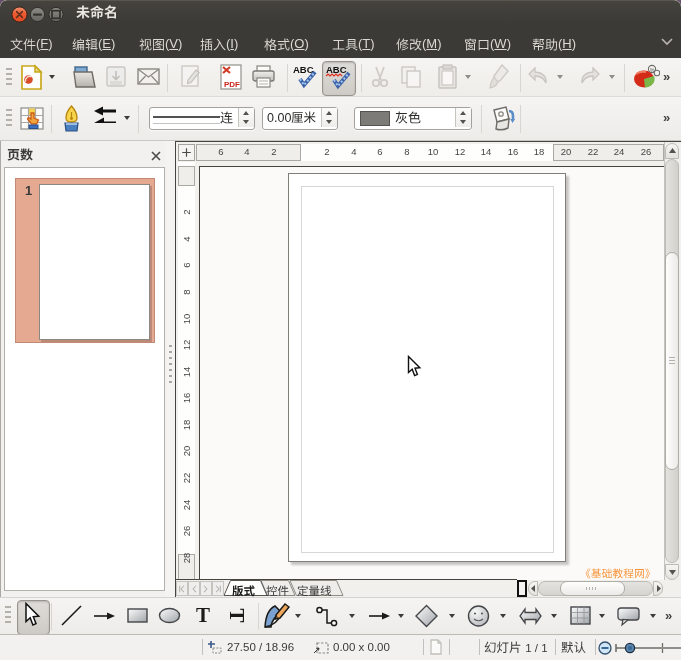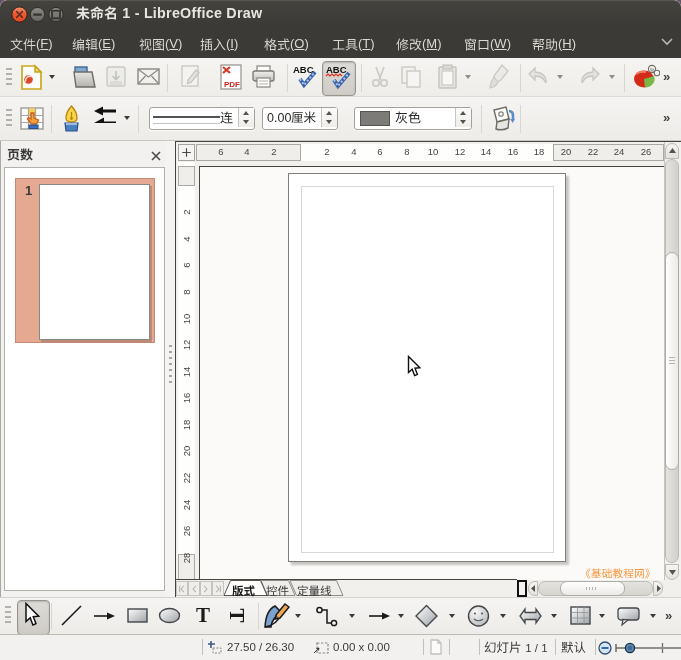--- a/index.html
+++ b/index.html
@@ -38,21 +38,21 @@
       </defs>
 <circle cx="9.5" cy="9.5" r="7.6" fill="url(#cg)" stroke="#35231b" stroke-width="1"></circle>
 <path d="M6.7 6.7 L12.3 12.3 M12.3 6.7 L6.7 12.3" stroke="#64301e" stroke-width="1.7" stroke-linecap="round"></path>
 <circle cx="27.5" cy="9.5" r="7.1" fill="url(#gg)" stroke="#2e2d29" stroke-width="1"></circle>
 <rect x="23" y="8.4" width="9" height="2.4" rx="1" fill="#36342f"></rect>
 <circle cx="46" cy="9.5" r="7.1" fill="url(#gg)" stroke="#2e2d29" stroke-width="1"></circle>
 <rect x="42" y="5.7" width="8" height="7.6" fill="none" stroke="#36342f" stroke-width="1.8"></rect>
 </svg>
 <div class="abs" style="left:76px;top:5px;height:18px;color:#e8e5e0;font-size:14.3px;font-weight:bold;white-space:nowrap"><svg width="42" height="15" viewBox="0 0 42 15" style="display:inline-block;vertical-align:-2px;">
         <path fill="#e8e5e0" d="M0.8 6H13.3V7.7H0.8ZM1.8 2.5H12.3V4.2H1.8ZM6.1 0.4H7.9V13.6H6.1ZM5.8 7 7.3 7.6Q6.7 8.4 6.1 9.2Q5.5 10 4.7 10.7Q4 11.4 3.2 11.9Q2.4 12.5 1.5 13Q1.4 12.7 1.2 12.5Q1 12.2 0.7 11.9Q0.5 11.7 0.3 11.5Q1.1 11.2 1.9 10.7Q2.7 10.2 3.4 9.6Q4.2 9 4.8 8.3Q5.4 7.6 5.8 7ZM8.2 7Q8.6 7.6 9.2 8.3Q9.8 9 10.6 9.6Q11.3 10.2 12.1 10.7Q12.9 11.2 13.7 11.5Q13.5 11.7 13.2 11.9Q13 12.2 12.8 12.5Q12.6 12.8 12.4 13Q11.6 12.5 10.8 12Q10 11.4 9.3 10.7Q8.6 10 7.9 9.2Q7.3 8.4 6.8 7.6Z M17.9 4.1H24V5.6H17.9ZM16.3 6.4H20.2V11.4H16.3V10H18.6V7.8H16.3ZM21.3 6.4H25.4V7.9H23V13.6H21.3ZM24.9 6.4H26.5V10.2Q26.5 10.8 26.4 11.1Q26.3 11.5 25.9 11.7Q25.5 11.8 25 11.9Q24.5 11.9 23.8 11.9Q23.8 11.6 23.7 11.2Q23.5 10.7 23.4 10.4Q23.8 10.4 24.2 10.4Q24.5 10.4 24.7 10.4Q24.8 10.4 24.8 10.4Q24.9 10.3 24.9 10.2ZM15.6 6.4H17.1V12.6H15.6ZM21.1 0.2 22.4 1.2Q21.8 1.9 21 2.6Q20.2 3.3 19.3 3.9Q18.3 4.5 17.3 5Q16.3 5.5 15.2 5.8Q15.1 5.4 14.8 4.9Q14.5 4.5 14.3 4.2Q15.3 3.9 16.3 3.5Q17.3 3.1 18.2 2.6Q19.1 2.1 19.8 1.5Q20.6 0.9 21.1 0.2ZM21.8 1.2Q22.3 1.7 22.9 2.1Q23.5 2.6 24.3 3Q25.1 3.4 26 3.7Q26.8 3.9 27.7 4.1Q27.5 4.3 27.3 4.6Q27.1 4.9 26.9 5.2Q26.7 5.5 26.5 5.7Q25.6 5.5 24.7 5.1Q23.9 4.7 23.1 4.2Q22.3 3.7 21.6 3.1Q20.9 2.4 20.4 1.8Z M32.5 11.4H38.8V13H32.5ZM32.6 1.8H38.8V3.3H32.6ZM33.3 0.3 35.2 0.7Q34.3 2.1 33 3.3Q31.7 4.5 29.8 5.4Q29.7 5.2 29.5 5Q29.3 4.7 29.1 4.5Q28.9 4.2 28.7 4.1Q29.8 3.6 30.7 3Q31.6 2.4 32.3 1.7Q32.9 1 33.3 0.3ZM38.2 1.8H38.6L38.8 1.7L40 2.4Q39.3 3.9 38.1 5.1Q37 6.3 35.6 7.2Q34.2 8.1 32.6 8.8Q30.9 9.4 29.3 9.8Q29.2 9.6 29 9.3Q28.9 9 28.7 8.7Q28.5 8.4 28.4 8.3Q29.7 8 30.9 7.6Q32.1 7.2 33.2 6.6Q34.4 6.1 35.3 5.4Q36.3 4.7 37 3.8Q37.8 3 38.2 2.1ZM31.3 5.3 32.6 4.3Q33.1 4.6 33.6 5Q34.1 5.4 34.5 5.8Q35 6.2 35.3 6.6L33.9 7.6Q33.7 7.3 33.2 6.9Q32.8 6.5 32.3 6.1Q31.8 5.6 31.3 5.3ZM38.3 7.3H40V13.6H38.3ZM33 7.3H38.7V8.8H33V13.6H31.3V8.5L32.6 7.3Z"></path>
-      </svg><span style="vertical-align:1px;letter-spacing:0.25px">&nbsp;1 - LibreOffice Draw</span></div>
+      </svg></div>
 <div class="menuitem" style="left:10px"><svg class="mn" width="26" height="14" viewBox="0 0 26 14" style="display:inline-block;">
         <path fill="#dcd9d2" d="M9.4 3.2 10.4 3.5Q9.6 5.9 8.3 7.6Q7 9.3 5.2 10.5Q3.4 11.7 1.1 12.5Q1 12.3 0.9 12.2Q0.8 12 0.7 11.8Q0.6 11.6 0.5 11.5Q2.8 10.9 4.5 9.8Q6.3 8.7 7.5 7.1Q8.7 5.5 9.4 3.2ZM3.5 3.3Q4.3 5.3 5.5 7Q6.8 8.6 8.5 9.8Q10.3 10.9 12.6 11.5Q12.5 11.6 12.3 11.8Q12.2 11.9 12.1 12.1Q12 12.2 11.9 12.4Q9.6 11.8 7.8 10.5Q6 9.3 4.7 7.5Q3.4 5.8 2.6 3.6ZM0.7 2.8H12.4V3.8H0.7ZM5.5 0.7 6.5 0.4Q6.8 0.9 7.1 1.5Q7.4 2 7.5 2.4L6.5 2.8Q6.3 2.4 6.1 1.8Q5.8 1.2 5.5 0.7Z M20.9 0.7H21.8V12.5H20.9ZM18.6 1.2 19.6 1.4Q19.4 2.3 19.1 3.1Q18.9 4 18.5 4.8Q18.2 5.5 17.8 6.1Q17.8 6 17.6 6Q17.5 5.9 17.3 5.8Q17.1 5.7 17 5.6Q17.4 5.1 17.7 4.4Q18 3.7 18.2 2.8Q18.5 2 18.6 1.2ZM18.7 3.2H24.8V4.1H18.5ZM17.1 7H25.4V8H17.1ZM16.5 0.6 17.4 0.8Q17 1.9 16.5 3Q15.9 4.1 15.3 5Q14.7 6 14 6.7Q13.9 6.6 13.8 6.4Q13.7 6.2 13.6 6.1Q13.5 5.9 13.4 5.8Q14 5.1 14.6 4.3Q15.2 3.5 15.6 2.5Q16.1 1.5 16.5 0.6ZM15.2 3.9 16.1 3 16.1 3V12.5H15.2Z"></path>
       </svg><span style="vertical-align:1px">(<u>F</u>)</span></div>
 <div class="menuitem" style="left:72px"><svg class="mn" width="26" height="14" viewBox="0 0 26 14" style="display:inline-block;">
         <path fill="#dcd9d2" d="M0.9 9.1Q0.9 9 0.8 8.8Q0.8 8.7 0.7 8.5Q0.6 8.3 0.6 8.2Q0.8 8.2 1 7.9Q1.2 7.7 1.5 7.3Q1.7 7.1 1.9 6.7Q2.2 6.3 2.6 5.8Q2.9 5.2 3.3 4.5Q3.6 3.9 3.9 3.2L4.7 3.7Q4.3 4.6 3.8 5.4Q3.2 6.3 2.7 7.1Q2.1 7.9 1.5 8.6V8.6Q1.5 8.6 1.4 8.6Q1.3 8.7 1.2 8.8Q1.1 8.8 1 8.9Q0.9 9 0.9 9.1ZM0.9 9.1 0.8 8.3 1.3 8 4.3 7.3Q4.3 7.5 4.4 7.7Q4.4 8 4.4 8.1Q3.3 8.4 2.7 8.5Q2 8.7 1.7 8.8Q1.3 8.9 1.1 9Q1 9 0.9 9.1ZM0.8 5.9Q0.8 5.8 0.7 5.7Q0.7 5.5 0.6 5.3Q0.5 5.2 0.5 5.1Q0.7 5 0.8 4.8Q1 4.6 1.2 4.2Q1.3 4.1 1.5 3.7Q1.7 3.3 1.9 2.8Q2.2 2.3 2.4 1.7Q2.6 1.1 2.8 0.5L3.7 0.8Q3.4 1.7 3 2.5Q2.7 3.3 2.2 4.1Q1.8 4.8 1.4 5.4V5.4Q1.4 5.4 1.3 5.5Q1.2 5.5 1.1 5.6Q1 5.7 0.9 5.8Q0.8 5.9 0.8 5.9ZM0.8 5.9 0.8 5.2 1.2 4.9 3.5 4.7Q3.4 4.9 3.4 5.1Q3.4 5.3 3.4 5.5Q2.6 5.6 2.2 5.7Q1.7 5.7 1.4 5.8Q1.1 5.8 1 5.9Q0.9 5.9 0.8 5.9ZM0.5 10.7Q1.2 10.5 2.2 10.1Q3.2 9.7 4.3 9.3L4.5 10.1Q3.5 10.5 2.5 10.9Q1.6 11.3 0.8 11.6ZM8.1 6.5H8.8V12.1H8.1ZM9.7 6.5H10.4V12H9.7ZM11.3 6.1H12.1V11.5Q12.1 11.8 12 12Q12 12.1 11.8 12.2Q11.6 12.3 11.4 12.4Q11.2 12.4 10.8 12.4Q10.8 12.2 10.7 12Q10.7 11.8 10.6 11.6Q10.8 11.7 11 11.7Q11.1 11.7 11.2 11.7Q11.3 11.6 11.3 11.5ZM5.4 1.9H6.3V4.7Q6.3 5.5 6.2 6.5Q6.2 7.5 6 8.5Q5.9 9.5 5.6 10.5Q5.3 11.4 4.8 12.3Q4.8 12.2 4.6 12.1Q4.5 12 4.3 11.9Q4.2 11.8 4.1 11.7Q4.5 10.9 4.8 10Q5.1 9.1 5.2 8.2Q5.3 7.3 5.3 6.4Q5.4 5.5 5.4 4.7ZM5.8 1.9H12V5H5.8V4.1H11V2.8H5.8ZM6.3 6.1H11.7V6.9H7V12.4H6.3ZM6.7 8.8H11.7V9.6H6.7ZM7.9 0.7 8.8 0.4Q9 0.8 9.2 1.3Q9.4 1.7 9.5 2L8.6 2.4Q8.5 2 8.3 1.6Q8.1 1.1 7.9 0.7Z M13.6 2.1H18.4V3H13.6ZM16.2 4.1H17.1V12.4H16.2ZM13.5 9.3Q14.1 9.2 15 9Q15.8 8.9 16.7 8.7Q17.6 8.6 18.5 8.4L18.6 9.2Q17.3 9.5 16 9.8Q14.7 10 13.7 10.2ZM14.1 7.1Q14 7 14 6.9Q13.9 6.7 13.9 6.5Q13.8 6.4 13.8 6.3Q13.9 6.2 14.1 5.9Q14.2 5.6 14.4 5.2Q14.4 5 14.6 4.5Q14.8 4 14.9 3.4Q15.1 2.7 15.3 2Q15.4 1.2 15.5 0.5L16.5 0.7Q16.3 1.8 16 2.8Q15.7 3.9 15.4 4.8Q15.1 5.8 14.7 6.6V6.6Q14.7 6.6 14.6 6.7Q14.5 6.7 14.4 6.8Q14.2 6.9 14.2 7Q14.1 7.1 14.1 7.1ZM14.1 7.1V6.3L14.6 6.1H18.3V6.9H15Q14.7 6.9 14.4 7Q14.1 7 14.1 7.1ZM23.6 4.7H24.5V12.5H23.6ZM20.2 1.7V3H23.6V1.7ZM19.3 0.9H24.6V3.7H19.3ZM18.5 4.5H25.4V5.3H18.5ZM19.8 6.4H23.9V7.2H19.8ZM19.8 8.3H23.9V9H19.8ZM19.4 4.7H20.3V10.6L19.4 10.8ZM18.2 10.5Q19.1 10.4 20.3 10.3Q21.4 10.2 22.8 10.1Q24.1 10 25.5 9.9L25.5 10.8Q24.2 10.9 22.9 11Q21.6 11.1 20.4 11.2Q19.3 11.3 18.4 11.3Z"></path>
       </svg><span style="vertical-align:1px">(<u>E</u>)</span></div>
 <div class="menuitem" style="left:139px"><svg class="mn" width="26" height="14" viewBox="0 0 26 14" style="display:inline-block;">
         <path fill="#dcd9d2" d="M5.8 1.2H11.8V8.1H10.8V2H6.8V8.1H5.8ZM8.7 7.9H9.6V11.1Q9.6 11.3 9.7 11.4Q9.8 11.5 10.1 11.5H11.2Q11.4 11.5 11.5 11.4Q11.6 11.2 11.7 10.7Q11.7 10.3 11.7 9.3Q11.9 9.5 12.1 9.6Q12.4 9.7 12.5 9.7Q12.5 10.7 12.4 11.3Q12.3 11.9 12 12.1Q11.7 12.3 11.1 12.3H10Q9.3 12.3 9 12.1Q8.7 11.8 8.7 11.2ZM8.3 3H9.2V5.6Q9.2 6.4 9.1 7.3Q8.9 8.3 8.5 9.2Q8.1 10.1 7.3 11Q6.5 11.8 5.2 12.5Q5.2 12.4 5.1 12.2Q5 12.1 4.8 12Q4.7 11.8 4.6 11.8Q5.8 11.1 6.6 10.4Q7.3 9.6 7.7 8.8Q8 8 8.2 7.1Q8.3 6.3 8.3 5.5ZM0.8 2.8H4.5V3.7H0.8ZM2.5 6.6 3.4 5.5V12.5H2.5ZM3.4 5.7Q3.5 5.8 3.8 6.1Q4.1 6.4 4.4 6.8Q4.7 7.1 4.9 7.4Q5.2 7.7 5.3 7.8L4.7 8.6Q4.5 8.4 4.3 8Q4 7.7 3.8 7.4Q3.5 7 3.2 6.7Q3 6.4 2.8 6.2ZM4.3 2.8H4.5L4.6 2.7L5.2 3.1Q4.7 4.2 4.1 5.3Q3.4 6.4 2.6 7.3Q1.8 8.2 1 8.8Q0.9 8.7 0.8 8.5Q0.8 8.3 0.7 8.1Q0.6 7.9 0.5 7.8Q1.3 7.3 2 6.5Q2.7 5.8 3.3 4.8Q3.9 3.9 4.3 3ZM2 1 2.7 0.5Q3.1 0.9 3.5 1.4Q3.8 1.8 4 2.2L3.2 2.7Q3 2.3 2.7 1.8Q2.4 1.4 2 1Z M14.1 1.1H24.9V12.5H23.9V2H15V12.5H14.1ZM14.6 11.1H24.5V11.9H14.6ZM17.9 7.8 18.3 7.2Q18.8 7.3 19.4 7.5Q20 7.6 20.5 7.8Q21 8 21.4 8.2L21 8.9Q20.6 8.7 20.1 8.5Q19.6 8.3 19 8.1Q18.4 7.9 17.9 7.8ZM18.4 2.2 19.2 2.5Q18.8 3.1 18.3 3.7Q17.8 4.2 17.3 4.7Q16.7 5.2 16.2 5.6Q16.1 5.5 16 5.4Q15.9 5.3 15.7 5.1Q15.6 5 15.5 5Q16.3 4.5 17.1 3.8Q17.9 3 18.4 2.2ZM21.9 3.3H22L22.2 3.2L22.7 3.6Q22.2 4.4 21.5 5Q20.7 5.7 19.7 6.2Q18.8 6.7 17.7 7.1Q16.7 7.5 15.7 7.7Q15.7 7.6 15.6 7.5Q15.5 7.3 15.4 7.2Q15.4 7 15.3 6.9Q16.2 6.7 17.2 6.4Q18.2 6.1 19.1 5.6Q20 5.2 20.7 4.6Q21.4 4.1 21.9 3.4ZM17.8 4Q18.4 4.7 19.3 5.2Q20.3 5.8 21.4 6.2Q22.5 6.6 23.7 6.9Q23.6 7 23.4 7.2Q23.2 7.4 23.2 7.6Q22 7.3 20.8 6.9Q19.7 6.4 18.7 5.7Q17.7 5.1 17.1 4.3ZM18.1 3.3H22.2V4H17.6ZM16.6 9.5 17 8.8Q17.7 8.9 18.4 9Q19.1 9.1 19.9 9.3Q20.6 9.4 21.2 9.6Q21.8 9.8 22.3 9.9L21.9 10.6Q21.2 10.4 20.3 10.2Q19.4 10 18.5 9.8Q17.5 9.6 16.6 9.5Z"></path>
       </svg><span style="vertical-align:1px">(<u>V</u>)</span></div>
 <div class="menuitem" style="left:200px"><svg class="mn" width="26" height="14" viewBox="0 0 26 14" style="display:inline-block;">
@@ -442,21 +442,21 @@
 <div class="ssep" style="left:202px"></div>
 <div class="ssep" style="left:423px"></div>
 <div class="ssep" style="left:449px"></div>
 <div class="ssep" style="left:479px"></div>
 <div class="ssep" style="left:555px"></div>
 <div class="ssep" style="left:595px"></div>
 <svg class="abs" style="left:207px;top:640px" width="15" height="14" viewBox="0 0 15 14">
 <path d="M4 1 V8 M1 4 H8" stroke="#3a5a8c" stroke-width="1.6"></path>
 <rect x="6" y="8" width="8" height="5" fill="none" stroke="#8a8880" stroke-width="1" stroke-dasharray="2 1.4"></rect>
 </svg>
-<div class="stxt" style="left:227px">27.50 / 26.30</div>
+<div class="stxt" style="left:227px">27.50 / 18.96</div>
 <svg class="abs" style="left:313px;top:640px" width="16" height="14" viewBox="0 0 16 14">
 <rect x="4" y="3" width="11" height="10" fill="none" stroke="#8a8880" stroke-width="1.2" stroke-dasharray="2.4 1.6"></rect>
 <path d="M1 13 L6 8 M6 8 l-2.6 0.6 M6 8 l-0.6 2.6" stroke="#3a3a38" stroke-width="1"></path>
 </svg>
 <div class="stxt" style="left:333px">0.00 x 0.00</div>
 <svg class="abs" style="left:429px;top:639px" width="14" height="16" viewBox="0 0 14 16">
 <path d="M2 1 H9 L12 4 V15 H2 Z" fill="#fafaf9" stroke="#c2c0ba" stroke-width="1.3"></path>
 <path d="M9 1 V4 H12" fill="none" stroke="#c2c0ba" stroke-width="1.3"></path>
 </svg>
 <div class="stxt" style="left:484px"><svg width="38" height="13" viewBox="0 0 38 13" style="display:inline-block;vertical-align:-2px;">

